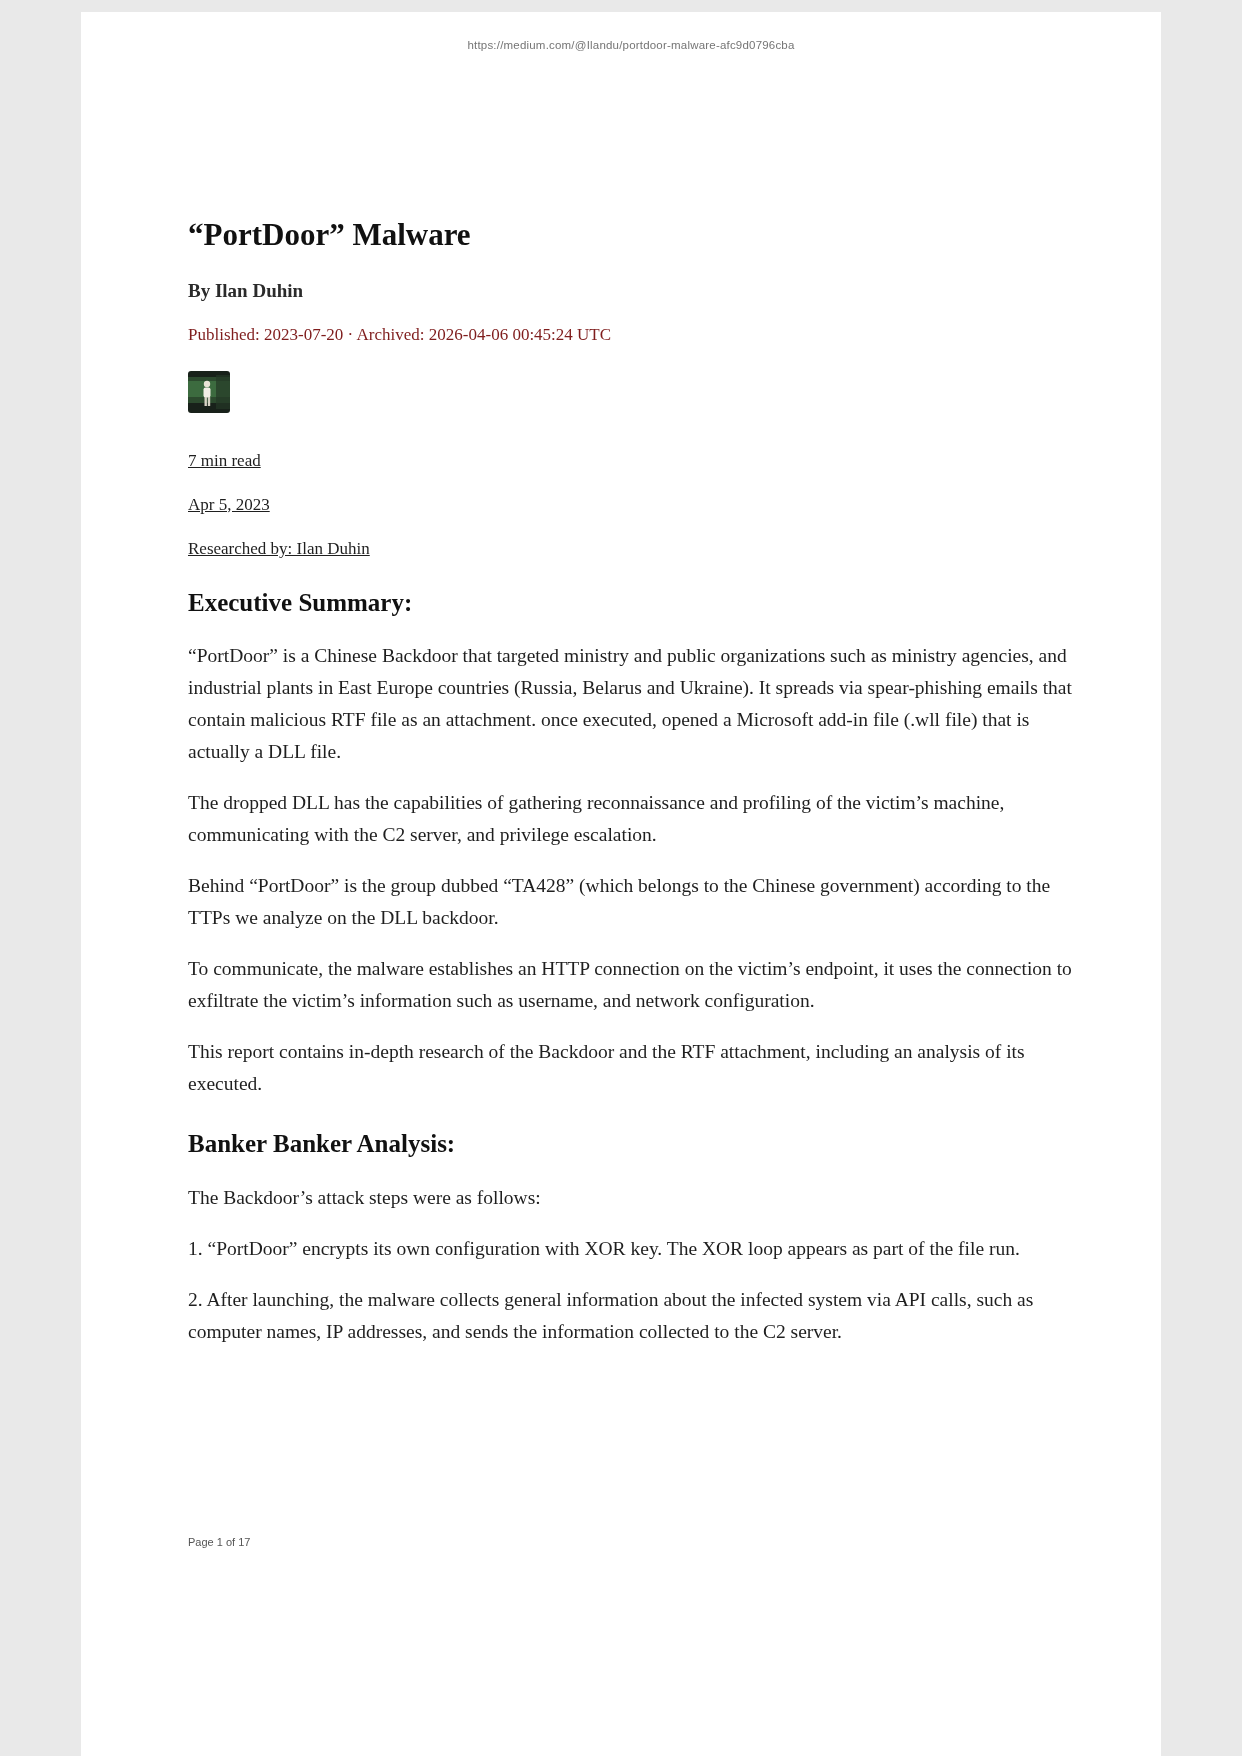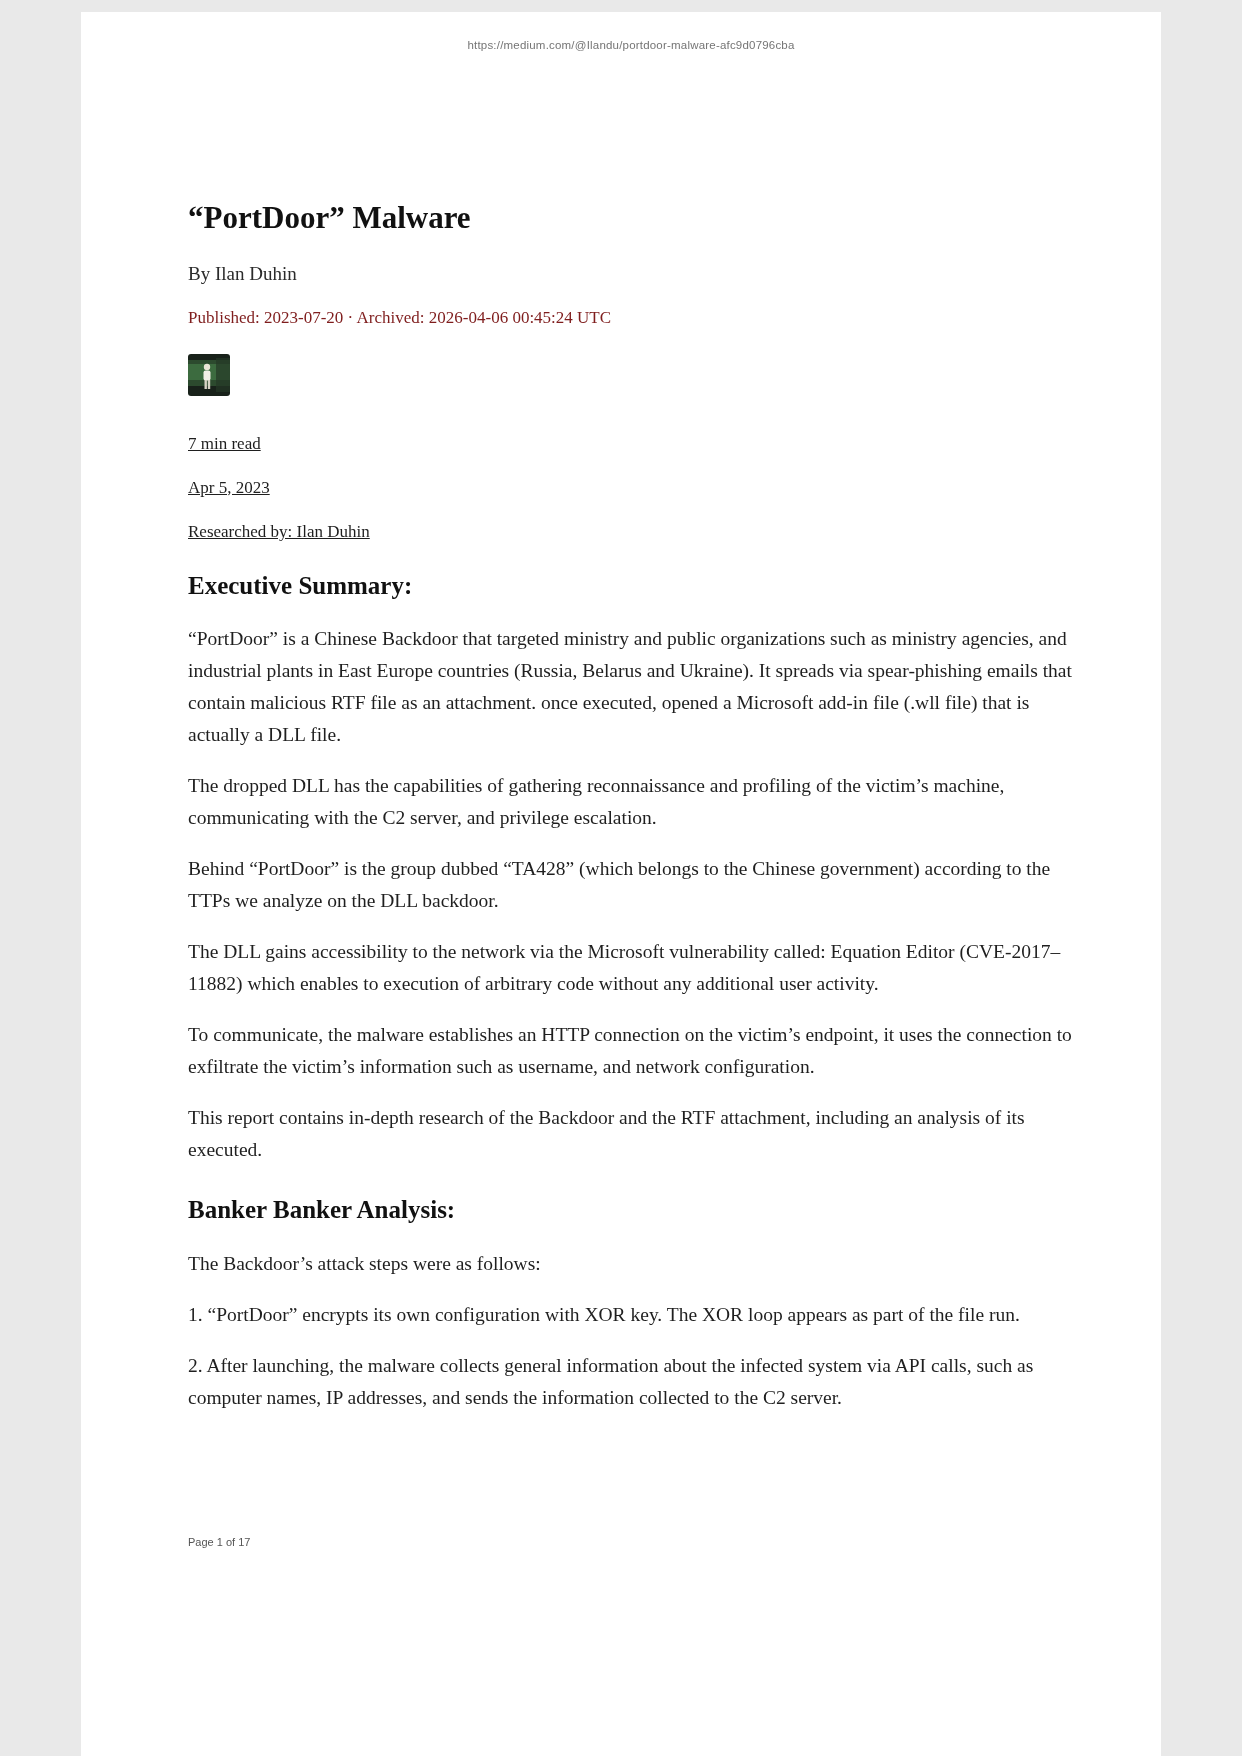--- a/index.html
+++ b/index.html
@@ -20,36 +20,37 @@
     left: 107px;
     width: 886px;
     text-align: center;
     font-family: "Liberation Sans", sans-serif;
     font-size: 11.5px;
     color: #757575;
     letter-spacing: 0.2px;
   }
   .content {
     position: absolute;
-    top: 0;
+    top: 17px;
     left: 107px;
     width: 886px;
     padding-top: 188px;
   }
   h1.title {
     margin: 0;
     font-size: 31px;
     line-height: 1.15;
     font-weight: bold;
     color: #111;
   }
   p.byline {
     margin: 27px 0 0 0;
     font-size: 19px;
     color: #2b2b2b;
+    font-weight: bold;
   }
   p.meta {
     margin: 23px 0 0 0;
     font-size: 17px;
     color: #7f1d1d;
   }
   .avatar {
     margin-top: 26px;
     width: 42px;
     height: 42px;
@@ -125,21 +126,20 @@
     <p class="small-line researched">Researched by: Ilan Duhin</p>
 
     <h2 class="section-heading">Executive Summary:</h2>
 
     <p class="body first-after-heading">“PortDoor” is a Chinese Backdoor that targeted ministry and public organizations such as ministry agencies, and industrial plants in East Europe countries (Russia, Belarus and Ukraine). It spreads via spear-phishing emails that contain malicious RTF file as an attachment. once executed, opened a Microsoft add-in file (.wll file) that is actually a DLL file.</p>
 
     <p class="body">The dropped DLL has the capabilities of gathering reconnaissance and profiling of the victim’s machine, communicating with the C2 server, and privilege escalation.</p>
 
     <p class="body">Behind “PortDoor” is the group dubbed “TA428” (which belongs to the Chinese government) according to the TTPs we analyze on the DLL backdoor.</p>
 
-    <p class="body">The DLL gains accessibility to the network via the Microsoft vulnerability called: Equation Editor (CVE-2017–11882) which enables to execution of arbitrary code without any additional user activity.</p>
 
     <p class="body">To communicate, the malware establishes an HTTP connection on the victim’s endpoint, it uses the connection to exfiltrate the victim’s information such as username, and network configuration.</p>
 
     <p class="body">This report contains in-depth research of the Backdoor and the RTF attachment, including an analysis of its executed.</p>
 
     <h2 class="section-heading">Banker Banker Analysis:</h2>
 
     <p class="body first-after-heading">The Backdoor’s attack steps were as follows:</p>
 
     <p class="body">1. “PortDoor” encrypts its own configuration with XOR key. The XOR loop appears as part of the file run.</p>

